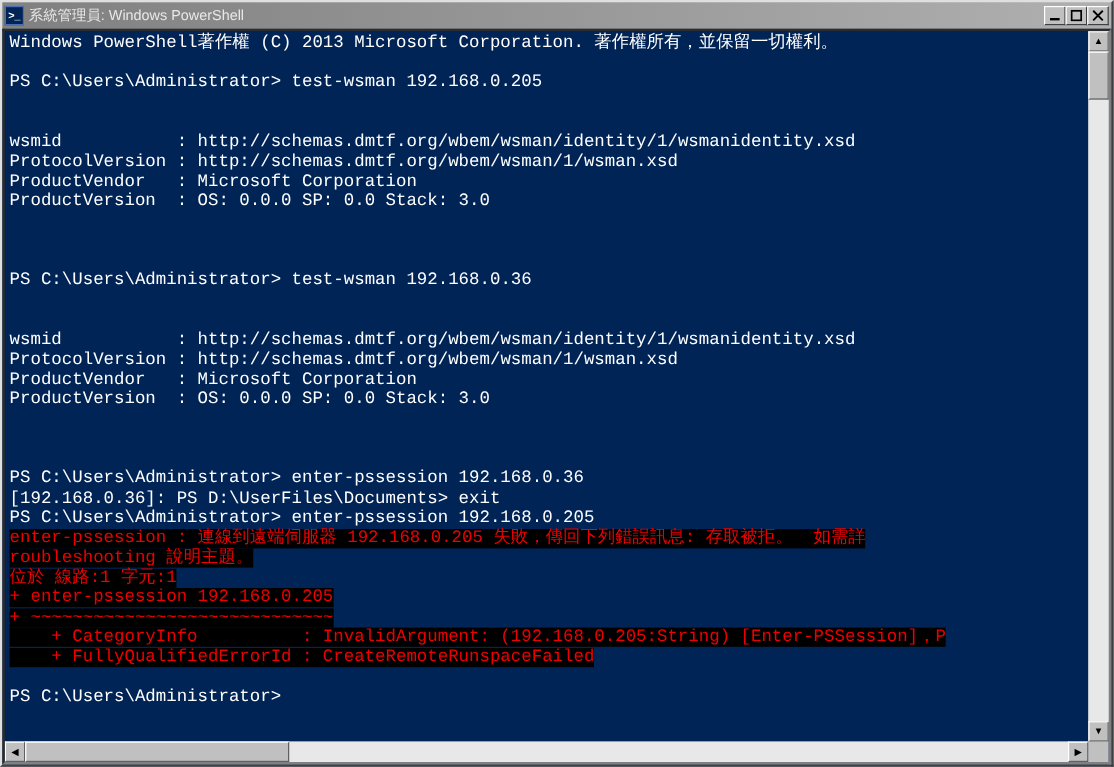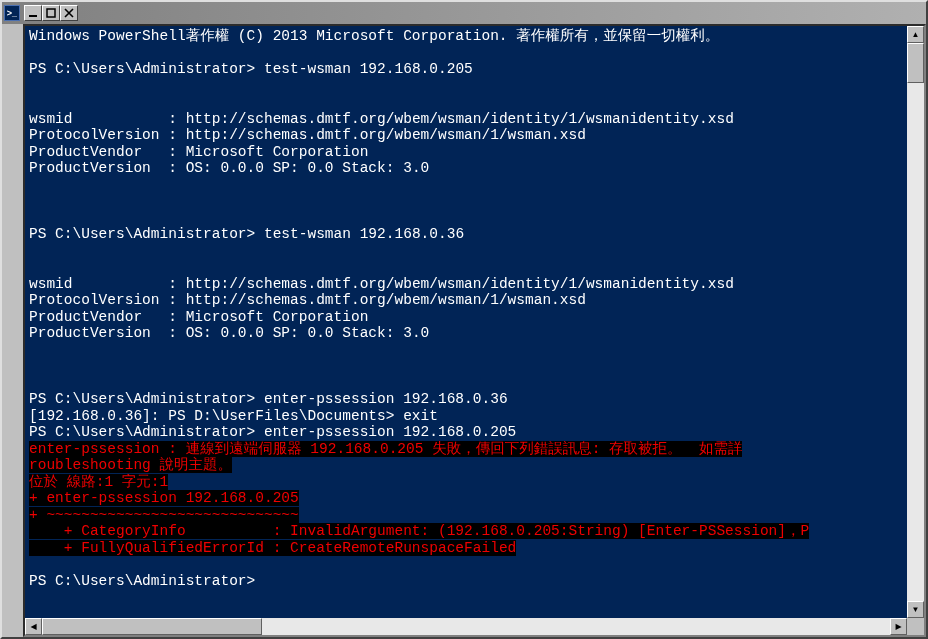--- a/index.html
+++ b/index.html
@@ -60,21 +60,20 @@
     color: #000;
     cursor: pointer;
   }
   .btn svg { width: 10px; height: 10px; }
   .console-wrap {
     flex: 1;
     position: relative;
     border: 2px inset #808080;
     overflow: hidden;
     background: #012456;
-    margin-left: 21px;
   }
   .console {
     position: absolute;
     top: 0; left: 0; right: 17px; bottom: 17px;
     background: #012456;
     color: #ffffff;
     font-family: "Consolas", "Courier New", monospace;
     font-size: 14.5px;
     line-height: 16.5px;
     padding: 2px 4px;
@@ -136,20 +135,21 @@
     border-bottom-color: #606060;
   }
 </style>
 </head>
 <body>
 
 <div class="window">
 
   <div class="titlebar">
     <div class="icon">&gt;_</div>
+    <div class="title">系統管理員: Windows PowerShell</div>
     <div class="btns">
       <div class="btn">
         <svg viewBox="0 0 10 10">
             <rect x="1" y="7" width="8" height="2" fill="#000"></rect>
           </svg>
       </div>
       <div class="btn">
         <svg viewBox="0 0 10 10">
             <rect x="1" y="1" width="8" height="8" fill="none" stroke="#000" stroke-width="1.5"></rect>
           </svg>

